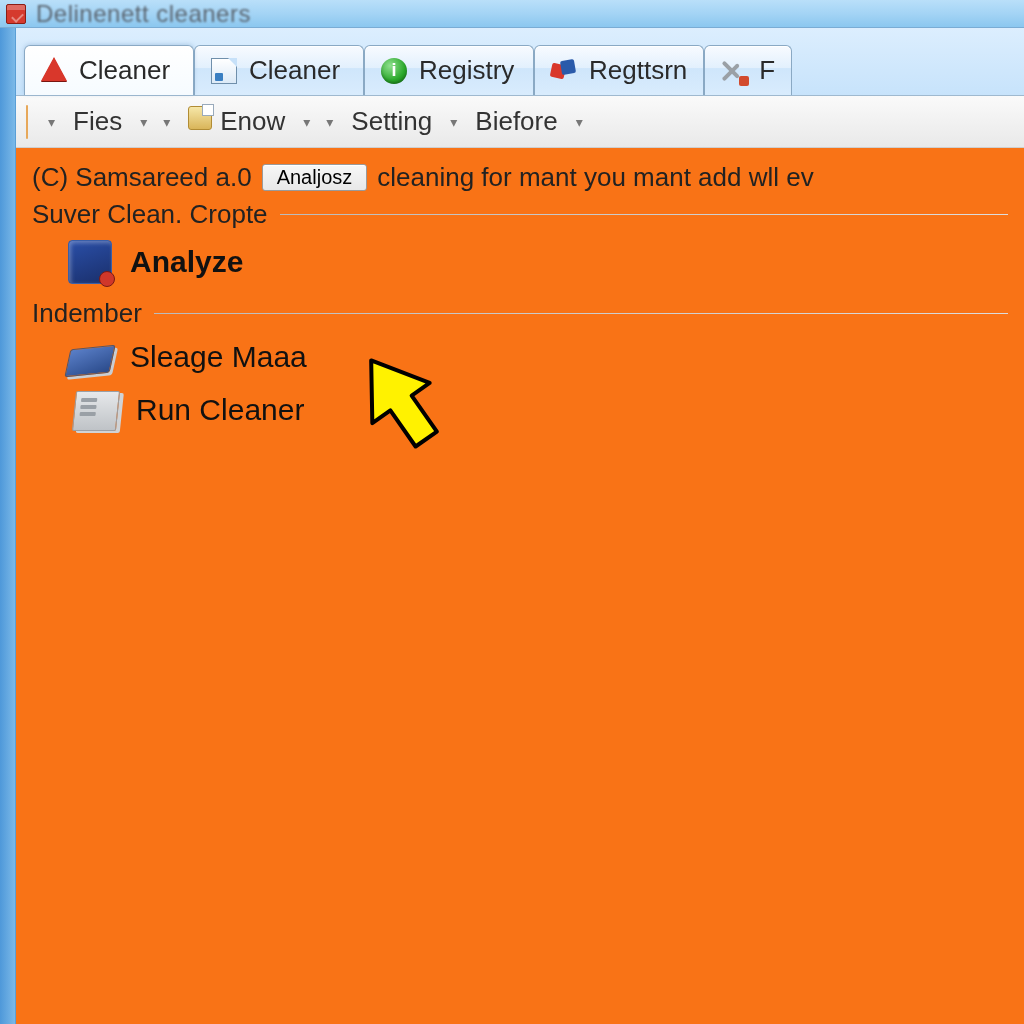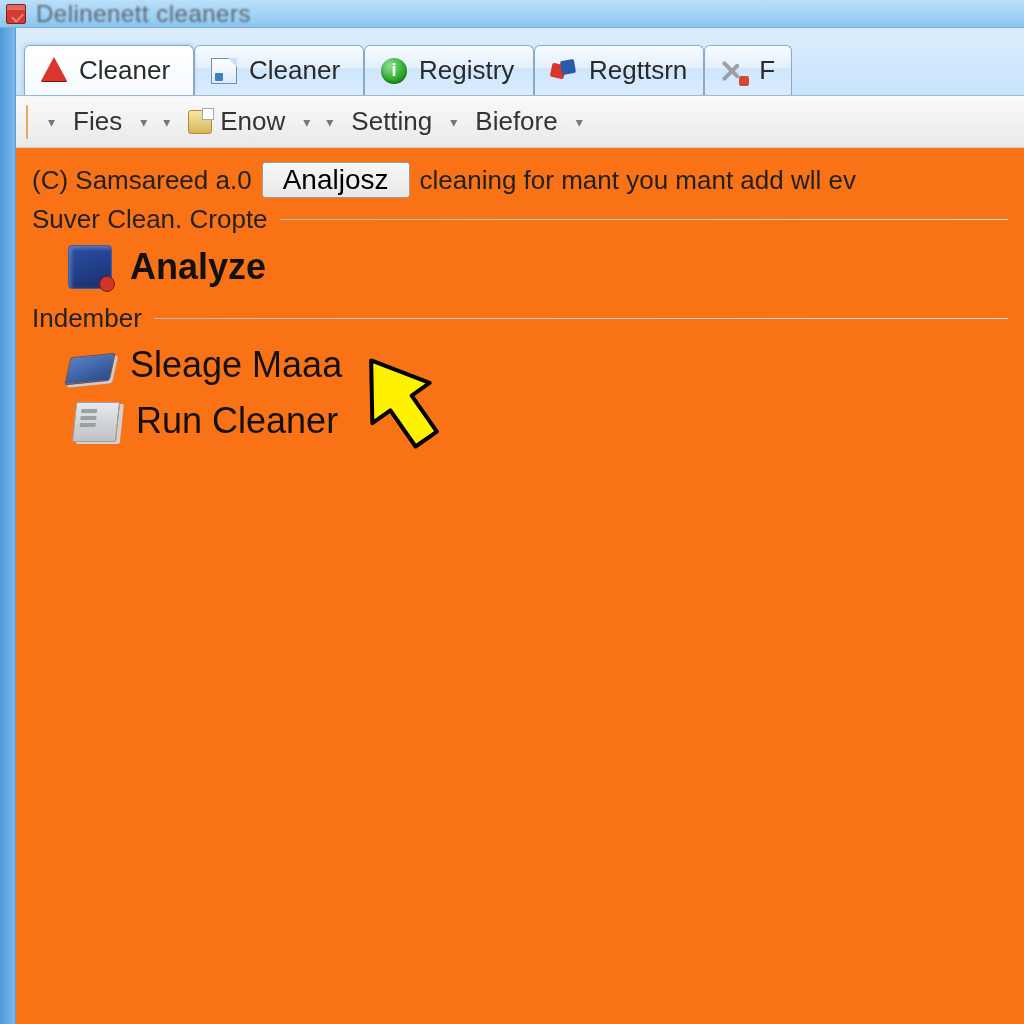--- a/index.html
+++ b/index.html
@@ -132,62 +132,62 @@
     height: 52px;
     background: linear-gradient(to bottom, #fafafa, #e9e9e9);
     border-bottom: 1px solid #cfcfcf;
     display:flex; align-items:center;
     padding: 0 6px;
     gap: 4px;
     font-size: 26px;
     color:#333;
   }
   .toolbar .sep { width:2px; height:34px; background:#e7a85a; margin:0 10px 0 4px; border-radius:1px;}
-  .toolbar .tbtn { display:flex; align-items:center; gap:8px; padding:4px 8px; border-radius:3px;}
+  .toolbar .tbtn { display:flex; align-items:flex-start; gap:8px; padding:4px 8px; border-radius:3px;}
   .toolbar .caret { font-size:14px; color:#777; margin:0 6px; }
   .toolbar .ti { width:24px; height:24px; display:inline-block; position:relative; }
   .ti-x::before,.ti-x::after{content:"";position:absolute;left:2px;top:10px;width:20px;height:5px;background:#e06a2b;border-radius:2px;}
   .ti-x::before{transform:rotate(45deg);} .ti-x::after{transform:rotate(-45deg);}
   .ti-box{background:linear-gradient(#f6e7a8,#d9b55a);border:1px solid #b18c34;border-radius:3px;}
   .ti-box::after{content:"";position:absolute;right:-3px;top:-3px;width:10px;height:10px;background:#fff;border:1px solid #9ab;}
   .ti-mon{background:linear-gradient(#eef,#bcd);border:1px solid #789;border-radius:2px;}
   .ti-mon::after{content:"";position:absolute;right:-4px;bottom:-4px;width:11px;height:11px;background:#2a8a2a;border-radius:50%;}
 
   
   .content {
     flex:1;
     background:#f97316;
     padding: 14px 16px;
     font-size: 26px;
     position: relative;
     overflow:hidden;
   }
   .status-line { color:#222; display:flex; align-items:center; gap:10px; white-space:nowrap; }
   .status-btn {
-    font-size:28px;
+    font-size:20px;
     background: linear-gradient(#f7f7f7,#e8e8e8);
     border:1px solid #9a9a9a;
     border-radius:3px;
-    padding: 1px 20px;
+    padding: 1px 14px;
     box-shadow: inset 0 1px 0 #fff;
   }
 
   .group-header {
     margin-top: 6px;
     color:#222;
     display:flex; align-items:center; gap:12px;
     position:relative;
   }
   .group-header .line{
     flex:1; height:1px; background:linear-gradient(to right,#bbb,#ddd);
   }
   .entry {
     display:flex; align-items:center; gap:18px;
     margin: 10px 0 14px 36px;
-    font-size:36px; font-weight:700; color:#111;
+    font-size:30px; font-weight:700; color:#111;
   }
   .entry.sub { font-weight:400; }
   .eico { width:44px; height:44px; position:relative; flex:0 0 44px; }
   .eico-computer{
     background:linear-gradient(160deg,#2a4fa8,#1a2f6b);
     border:1px solid #3a5fa8; border-radius:4px;
     box-shadow: inset 2px 2px 4px rgba(255,255,255,0.3);
   }
   .eico-computer::after{content:"";position:absolute;right:-4px;bottom:-4px;width:14px;height:14px;border-radius:50%;background:#d0372a;border:1px solid #7a1a12;}
   .eico-drive{

